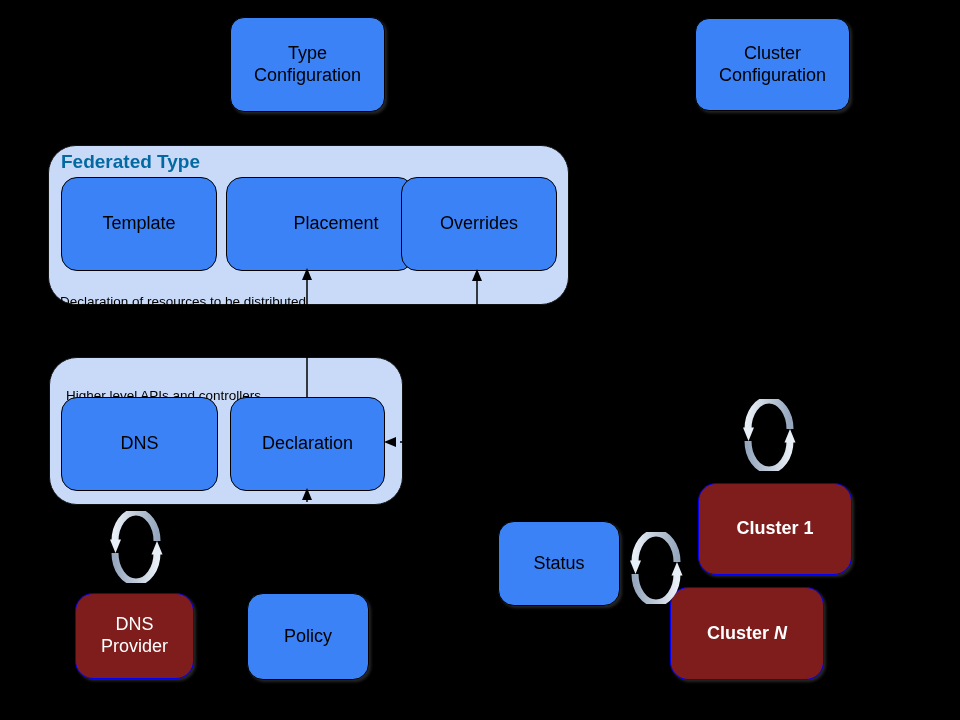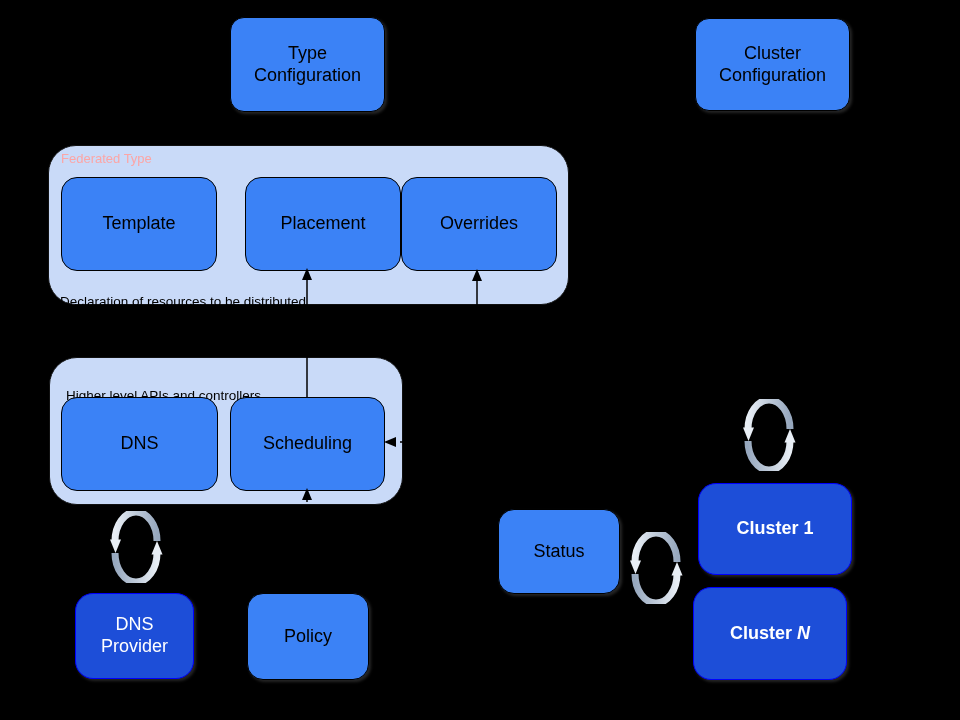--- a/index.html
+++ b/index.html
@@ -8,49 +8,49 @@
     font-family:"Liberation Sans", sans-serif;overflow:hidden;
   }
   
   .node{
     position:absolute;display:flex;flex-direction:column;align-items:center;justify-content:center;
     text-align:center;font-size:18px;line-height:1.22;color:#000;
     background:#3b82f6;border:1px solid #000;border-radius:14px;z-index:2;
     box-shadow:2px 2px 3px rgba(150,150,150,0.25);
   }
   .node.inner{border-radius:16px;box-shadow:none;}
-  .node.blue{background:#1d4ed8;color:#fff;border:1px solid #0000fd;border-radius:18px;}
+  .node.blue{background:#7f1d1d;color:#fff;border:1px solid #0000fd;border-radius:18px;}
   .node.bold{font-weight:bold;}
   .italic{font-style:italic;}
   
   .container-box{
     position:absolute;background:#c9daf8;border:1px solid #111;border-radius:28px;z-index:1;
   }
-  .container-title{position:absolute;z-index:2;font-size:13px;color:#fca5a5;}
+  .container-title{position:absolute;z-index:2;font-size:19px;color:#0369a1;font-weight:bold;}
   .caption{position:absolute;z-index:2;font-size:13.5px;color:#000;margin-top:19px;}
 
   
   #type-config{left:230px;top:17px;width:153px;height:93px;}
   #cluster-config{left:695px;top:18px;width:153px;height:91px;}
   #fed-container{left:48px;top:145px;width:519px;height:158px;}
   #fed-title{left:61px;top:151px;}
   #fed-caption{left:60px;top:275px;}
   #template{left:61px;top:177px;width:154px;height:92px;}
-  #placement{left:245px;top:177px;width:154px;height:92px;}
+  #placement{left:226px;top:177px;width:154px;height:92px;padding-left:32px;}
   #overrides{left:401px;top:177px;width:154px;height:92px;}
   #hlac-container{left:49px;top:357px;width:352px;height:146px;}
   #hlac-title{left:66px;top:369px;}
   #dns{left:61px;top:397px;width:155px;height:92px;}
   #scheduling{left:230px;top:397px;width:153px;height:92px;}
   #propagation{left:695px;top:243px;width:153px;height:92px;}
-  #status{left:498px;top:509px;width:120px;height:83px;border-radius:16px;text-align:center;}
+  #status{left:498px;top:521px;width:120px;height:83px;border-radius:16px;text-align:center;}
   #policy{left:247px;top:593px;width:120px;height:85px;border-radius:16px;}
   #dns-provider{left:75px;top:593px;width:117px;height:84px;}
   #cluster-1{left:698px;top:483px;width:152px;height:90px;}
-  #cluster-n{left:693px;top:587px;width:152px;height:91px;text-align:right;}
+  #cluster-n{left:670px;top:587px;width:152px;height:91px;text-align:right;}
 
   .sync{position:absolute;width:53px;height:72px;z-index:2;}
   #sync-dns{left:110px;top:511px;}
   #sync-status{left:630px;top:532px;}
   #sync-propagation{left:743px;top:399px;}
 
   #arrow-layer{position:absolute;left:0;top:0;width:960px;height:720px;z-index:3;pointer-events:none;}
 </style>
 </head>
 <body>
@@ -81,21 +81,21 @@
     <span>Overrides</span>
   </div>
 
   <div class="container-box" id="hlac-container"></div>
   <div class="caption" id="hlac-title">Higher level APIs and controllers</div>
 
   <div class="node inner" id="dns">
     <span>DNS</span>
   </div>
   <div class="node inner" id="scheduling">
-    <span>Scheduling</span>
+    <span>Declaration</span>
   </div>
 
 
   <div class="node" id="status">
     <span>Status</span>
   </div>
 
   <div class="node blue bold" id="cluster-1">
     <span>Cluster 1</span>
   </div>

